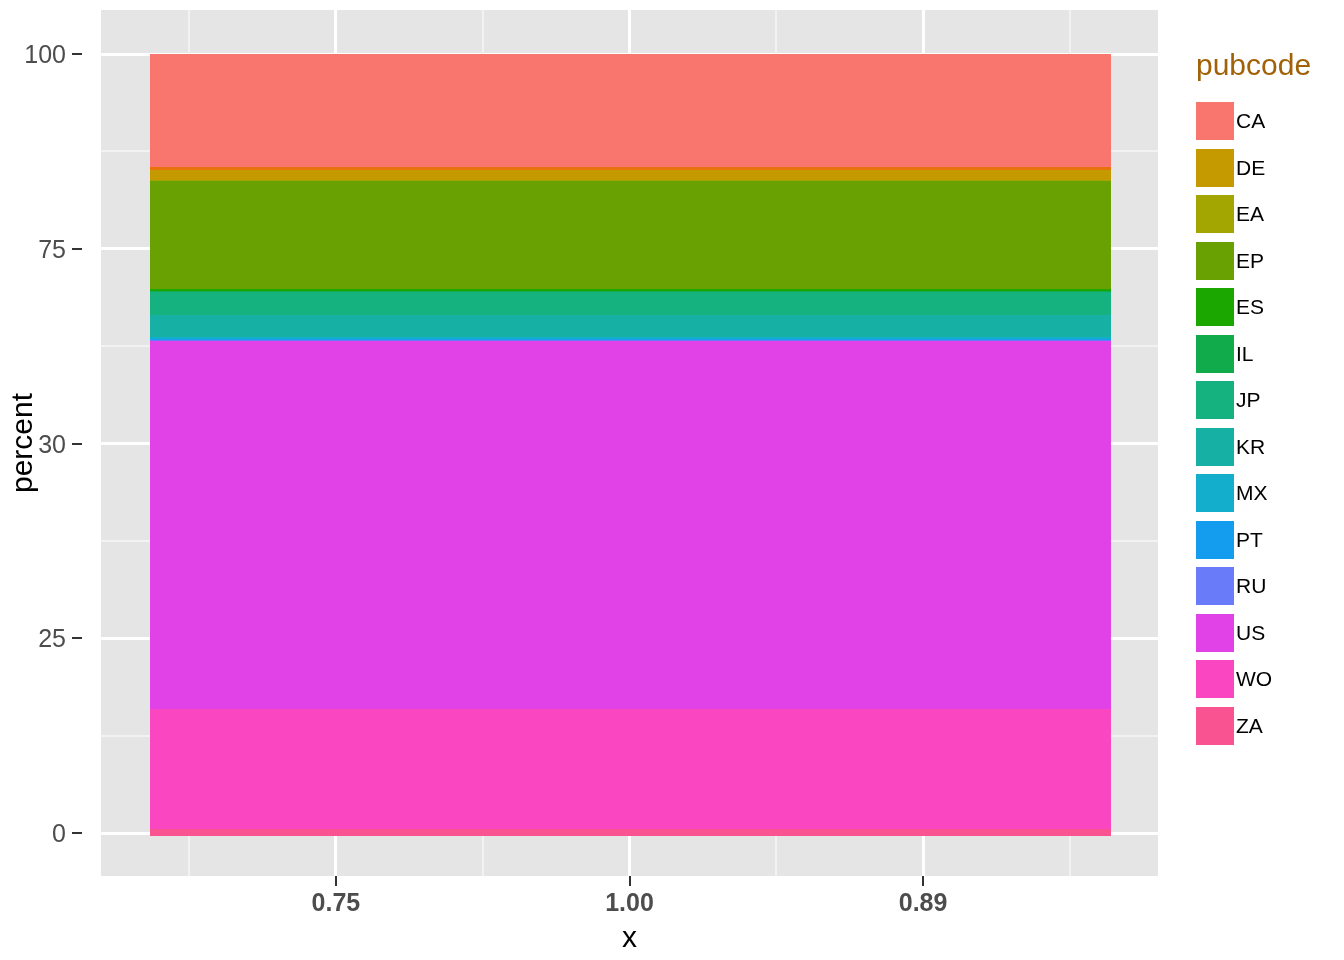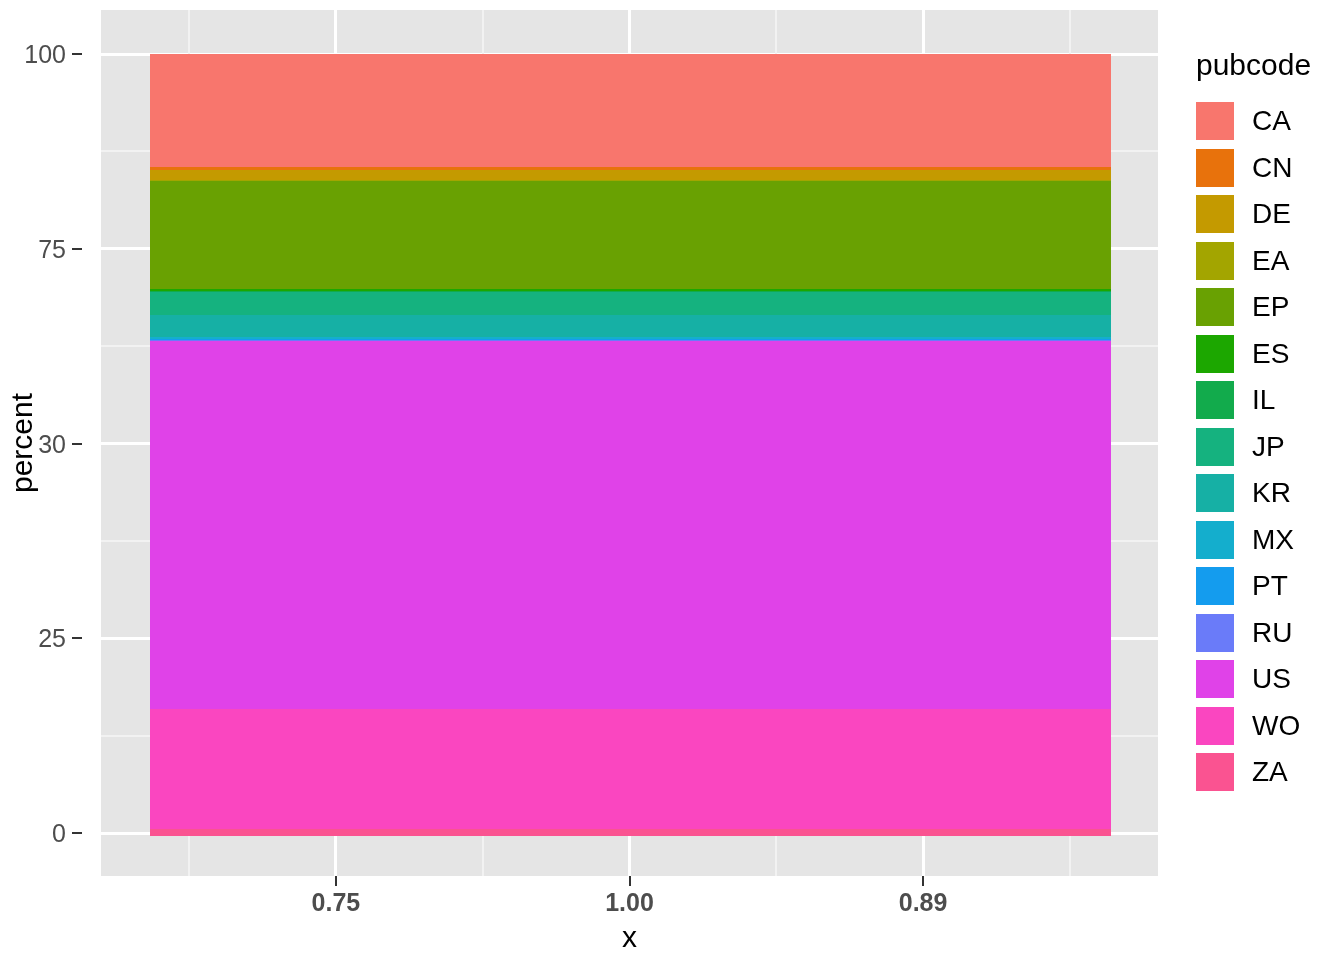--- a/index.html
+++ b/index.html
@@ -160,37 +160,37 @@
 
   
   #legend {
     position: absolute;
     left: 1196px;
     top: 48px;
     width: 148px;
   }
   #legend-title {
     font-size: 30px;
-    color: #000000;
+    color: #a16207;
     margin-bottom: 16px;
     white-space: nowrap;
   }
   .legend-item {
     display: flex;
     align-items: center;
     height: 46.5px;
   }
   .legend-key {
     width: 38px;
     height: 38px;
     flex: none;
   }
   .legend-label {
-    margin-left: 18px;
-    font-size: 28px;
+    margin-left: 2px;
+    font-size: 21px;
     color: #000000;
     white-space: nowrap;
   }
 </style>
 </head>
 <body>
 
 <div id="root">
 
   <div id="y-axis-title">
@@ -262,24 +262,20 @@
   <div id="x-axis-title">x</div>
 
   <div id="legend">
     <div id="legend-title">pubcode</div>
     <div id="legend-items">
         <div class="legend-item">
           <div class="legend-key" style="background: rgb(248, 118, 109);"></div>
           <div class="legend-label">CA</div>
         </div>
         <div class="legend-item">
-          <div class="legend-key" style="background: rgb(232, 114, 12);"></div>
-          <div class="legend-label">CN</div>
-        </div>
-        <div class="legend-item">
           <div class="legend-key" style="background: rgb(196, 154, 0);"></div>
           <div class="legend-label">DE</div>
         </div>
         <div class="legend-item">
           <div class="legend-key" style="background: rgb(163, 165, 0);"></div>
           <div class="legend-label">EA</div>
         </div>
         <div class="legend-item">
           <div class="legend-key" style="background: rgb(105, 161, 2);"></div>
           <div class="legend-label">EP</div>

